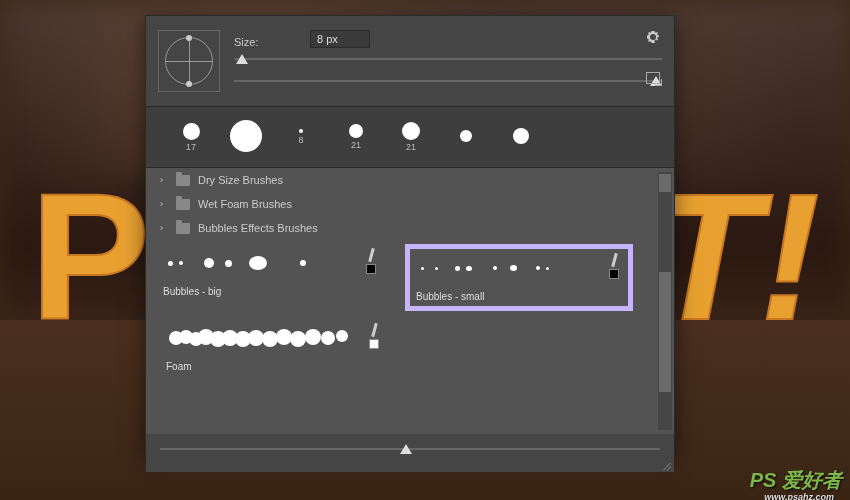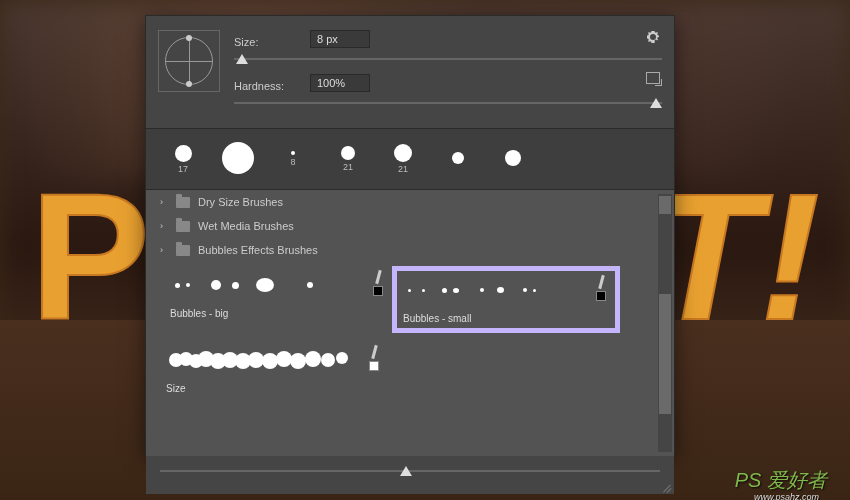--- a/index.html
+++ b/index.html
@@ -23,52 +23,52 @@
 .ctrl-row{display:flex;align-items:flex-end;gap:20px;margin-bottom:4px}
 .ctrl-label{width:56px}
 .ctrl-val{width:60px;height:18px;background:#3a3a3a;border:1px solid #2a2a2a;padding:2px 6px;color:#ddd}
 .slider{height:14px;position:relative;margin-bottom:8px}
 .slider-track{height:2px;background:#666;position:absolute;top:6px;left:0;right:0}
 .slider-thumb{width:12px;height:10px;background:#ddd;position:absolute;top:2px;clip-path:polygon(50% 0,100% 100%,0 100%)}
 .gear{position:absolute;right:14px;top:14px;color:#ccc;cursor:pointer}
 .expand{position:absolute;right:14px;top:56px;width:14px;height:12px;border:1px solid #aaa;cursor:pointer}
 .expand::after{content:"";position:absolute;right:-3px;bottom:-3px;width:6px;height:6px;border-right:1px solid #aaa;border-bottom:1px solid #aaa}
 .divider{height:1px;background:#2a2a2a;margin:0}
-.preset-row{display:flex;padding:6px 16px;gap:13px;background:#3e3e3e}
+.preset-row{display:flex;padding:6px 24px;gap:13px;background:#3e3e3e}
 .preset{width:42px;height:48px;display:flex;flex-direction:column;align-items:center;justify-content:center;gap:2px;cursor:pointer}
 .preset-dot{background:#fff;border-radius:50%}
 .preset-num{font-size:9px;color:#bbb}
 .brush-list{background:#535353;height:266px;position:relative;overflow:hidden}
 .scrollbar{position:absolute;right:2px;top:4px;bottom:4px;width:14px}
 .scroll-track{position:absolute;inset:0;background:#454545}
 .scroll-thumb{position:absolute;right:1px;width:12px;background:#6a6a6a;cursor:pointer}
 .folder-row{display:flex;align-items:center;gap:8px;padding:6px 14px;cursor:pointer}
 .folder-arrow{width:8px;color:#ccc;font-size:9px}
 .folder-icon{width:14px;height:11px;background:#888;border-radius:1px;position:relative}
 .folder-icon::before{content:"";position:absolute;top:-3px;left:0;width:6px;height:3px;background:#888;border-radius:1px 1px 0 0}
-.brush-grid{display:flex;padding:4px 18px;gap:0}
+.brush-grid{display:flex;padding:4px 11px;gap:20px}
 .brush-item{width:228px;position:relative;cursor:pointer}
 .brush-item.selected{border:5px solid #c4b5fd}
 .brush-preview{height:38px;background:#535353;position:relative;display:flex;align-items:center;padding:0 8px}
 .brush-label{padding:4px 6px;font-size:10px;color:#ddd;background:#535353}
 .tip-icon{position:absolute;right:4px;top:4px;width:20px;height:30px;display:flex;flex-direction:column;align-items:center}
 .tip-brush{width:3px;height:14px;background:#ccc;transform:rotate(15deg)}
 .tip-swatch{width:10px;height:10px;border:1px solid #888;margin-top:2px}
 .tip-swatch.black{background:#000}
 .tip-swatch.white{background:#fff}
 .bubble{background:#fff;border-radius:50%;margin:0 3px}
 .foam-row{padding:4px 14px}
 .foam-preview{width:228px;height:38px;background:#535353;position:relative;display:flex;align-items:center;padding:0 8px}
 .foam-label{padding:4px 6px;font-size:10px;color:#ddd}
 .bottom-slider{padding:8px 14px;position:relative;background:#454545}
 .resize-grip{position:absolute;right:2px;bottom:2px;width:12px;height:12px;cursor:nwse-resize}
 .resize-grip::before,.resize-grip::after{content:"";position:absolute;background:#777;height:1px;transform:rotate(-45deg)}
 .resize-grip::before{width:10px;right:0;bottom:3px}
 .resize-grip::after{width:6px;right:0;bottom:1px}
-.watermark{position:absolute;right:23px;bottom:6px;color:#7fb84a;font-size:20px;font-weight:normal;font-style:italic;text-shadow:1px 1px 2px rgba(0,0,0,.8)}
+.watermark{position:absolute;right:8px;bottom:6px;color:#7fb84a;font-size:20px;font-weight:bold;font-style:italic;text-shadow:1px 1px 2px rgba(0,0,0,.8)}
 .watermark-url{position:absolute;right:8px;bottom:-8px;color:#ddd;font-size:9px}
 </style>
 </head>
 <body>
 
 <div class="bg"></div>
 <div class="wood"></div>
 <div class="letter p">P</div>
 <div class="letter t">T!</div>
 
@@ -82,24 +82,20 @@
     </div>
     <div class="controls">
       <div class="ctrl-row">
         <span class="ctrl-label">Size:</span>
         <span class="ctrl-val">8 px</span>
       </div>
       <div class="slider">
         <div class="slider-track"></div>
         <div class="slider-thumb" style="left:2px"></div>
       </div>
-      <div class="ctrl-row">
-        <span class="ctrl-label">Hardness:</span>
-        <span class="ctrl-val">100%</span>
-      </div>
       <div class="slider">
         <div class="slider-track"></div>
         <div class="slider-thumb" style="left:calc(100% - 12px)"></div>
       </div>
     </div>
     <div class="gear">
       <svg width="14" height="14" viewBox="0 0 14 14">
           <path fill="#ccc" d="M7 4a3 3 0 100 6 3 3 0 000-6zm6 3l-1.3.2a5 5 0 01-.5 1.2l.8 1-1 1-1-.8a5 5 0 01-1.2.5L8.6 13H5.4l-.2-1.3a5 5 0 01-1.2-.5l-1 .8-1-1 .8-1a5 5 0 01-.5-1.2L1 8.6V5.4l1.3-.2a5 5 0 01.5-1.2l-.8-1 1-1 1 .8a5 5 0 011.2-.5L5.4 1h3.2l.2 1.3a5 5 0 011.2.5l1-.8 1 1-.8 1a5 5 0 01.5 1.2L13 5.4z"></path>
         </svg>
     </div>
@@ -143,21 +139,21 @@
 
   <div class="brush-list">
     <div class="folder-row">
       <span class="folder-arrow">›</span>
       <span class="folder-icon"></span>
       <span>Dry Size Brushes</span>
     </div>
     <div class="folder-row">
       <span class="folder-arrow">›</span>
       <span class="folder-icon"></span>
-      <span>Wet Media Brushes</span>
+      <span>Wet Foam Brushes</span>
     </div>
     <div class="folder-row">
       <span class="folder-arrow">›</span>
       <span class="folder-icon"></span>
       <span>Bubbles Effects Brushes</span>
     </div>
 
     <div class="brush-grid">
       <div class="brush-item">
         <div class="brush-preview">
@@ -211,21 +207,21 @@
               <circle cx="145" cy="11" r="8"></circle>
               <circle cx="160" cy="12" r="7"></circle>
               <circle cx="174" cy="10" r="6"></circle>
             </g>
           </svg>
         <div class="tip-icon">
             <div class="tip-brush"></div>
             <div class="tip-swatch white"></div>
           </div>
       </div>
-      <div class="foam-label">Size</div>
+      <div class="foam-label">Foam</div>
     </div>
 
     <div class="scrollbar">
       <div class="scroll-track"></div>
       <div class="scroll-thumb" style="top:2px;height:18px"></div>
       <div class="scroll-thumb" style="top:100px;height:120px"></div>
     </div>
   </div>
 
   <div class="bottom-slider">

